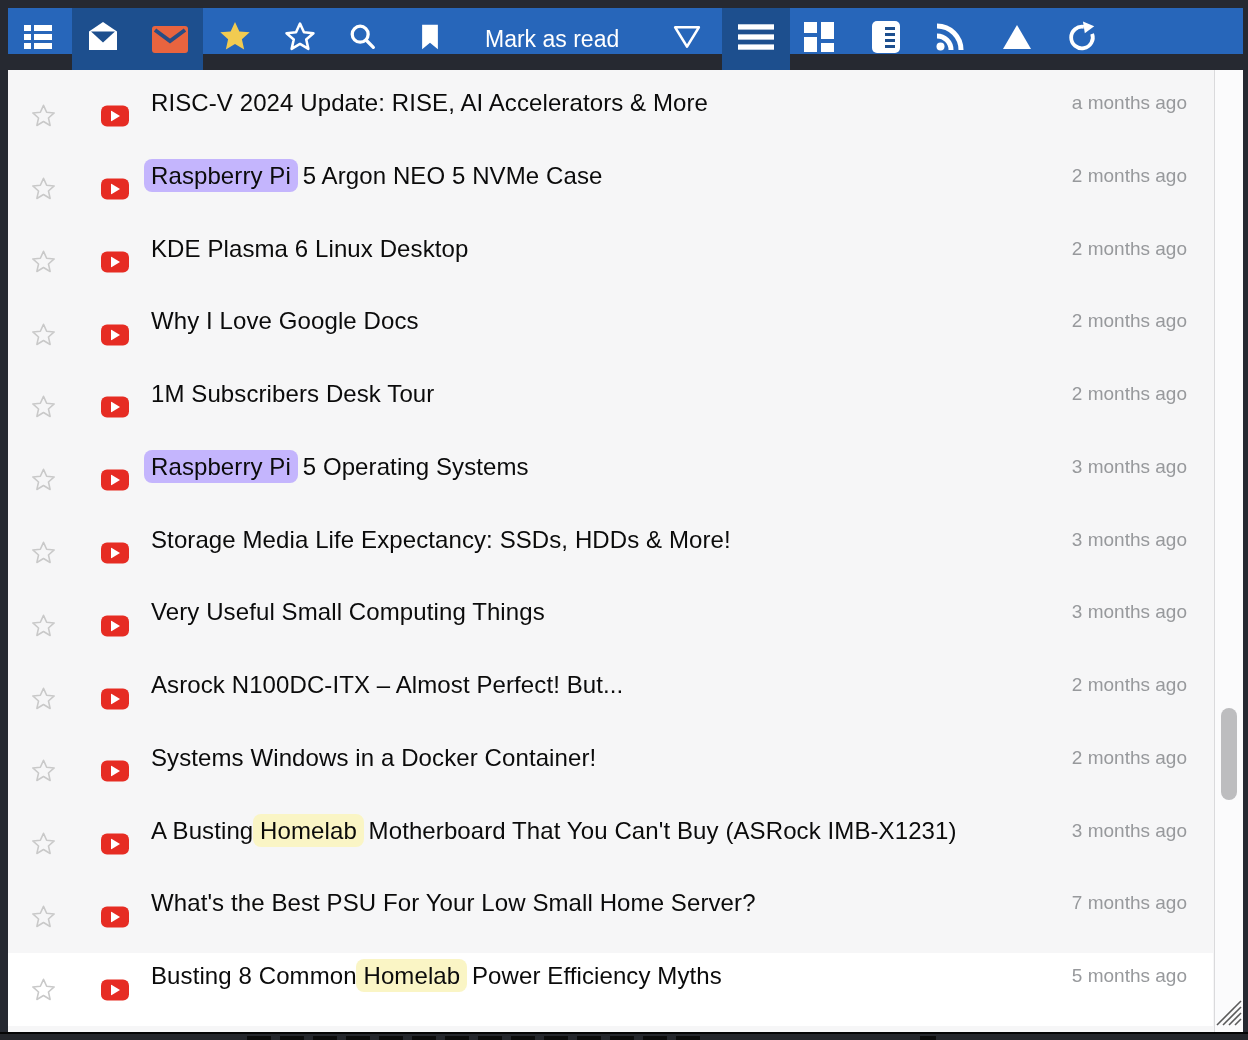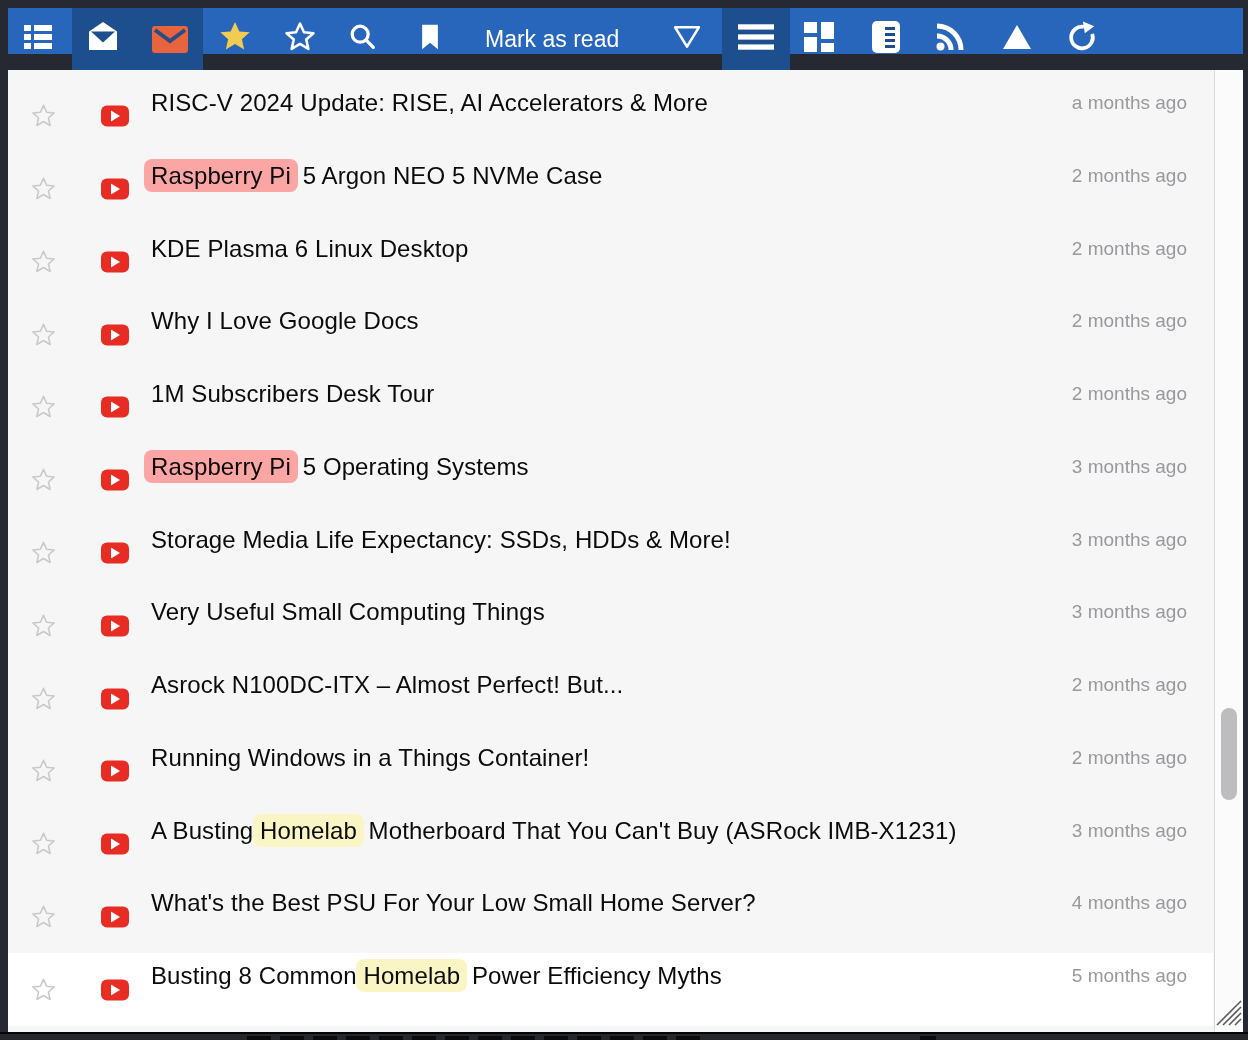--- a/index.html
+++ b/index.html
@@ -50,21 +50,21 @@
     display:flex;align-items:center;justify-content:center;
   }
   .title{
     position:absolute;left:143px;top:9px;font-size:24px;color:#0b0b0b;
     white-space:nowrap;letter-spacing:.1px;
   }
   .age{
     position:absolute;right:26px;top:12px;font-size:19px;color:#97999c;
     white-space:nowrap;
   }
-  .hl-bright{background:#fca5a5;border-radius:8px;padding:3px 7px;margin:8px -2px 0 -7px;}
+  .hl-bright{background:#c4b5fd;border-radius:8px;padding:3px 7px;margin:8px -2px 0 -7px;}
   .hl-pale{background:#faf5c5;border-radius:8px;padding:3px 7px;margin:17px -2px 0 -7px;}
   
   #scrolltrack{
     position:absolute;right:0;top:0;width:29px;height:962px;
     background:#fbfbfc;border-left:1px solid #dadadc;box-sizing:border-box;
   }
   #scroll-thumb{
     position:absolute;left:6px;top:638px;width:16px;height:92px;
     background:#bdbdbf;border-radius:8px;
   }
@@ -354,21 +354,21 @@
         <span class="star">
   <svg width="27" height="27" viewBox="0 0 24 24">
     <path d="M12 2.5l2.8 6.2 6.7.6-5.1 4.5 1.5 6.6-5.9-3.5-5.9 3.5 1.5-6.6L2.5 9.3l6.7-.6z" fill="none" stroke="#c9c9c9" stroke-width="1.4" stroke-linejoin="round"></path>
   </svg>
 </span>
         <span class="yt">
   <svg width="9" height="11" viewBox="0 0 9 11">
             <polygon points="0,0 9,5.5 0,11" fill="#ffffff"></polygon>
           </svg>
 </span>
-        <div class="title"><span>Running Windows in a Things Container!</span></div>
+        <div class="title"><span>Systems Windows in a Docker Container!</span></div>
         <div class="age">2 months ago</div>
       </div>
       <div class="row">
         <span class="star">
   <svg width="27" height="27" viewBox="0 0 24 24">
     <path d="M12 2.5l2.8 6.2 6.7.6-5.1 4.5 1.5 6.6-5.9-3.5-5.9 3.5 1.5-6.6L2.5 9.3l6.7-.6z" fill="none" stroke="#c9c9c9" stroke-width="1.4" stroke-linejoin="round"></path>
   </svg>
 </span>
         <span class="yt">
   <svg width="9" height="11" viewBox="0 0 9 11">
@@ -383,21 +383,21 @@
   <svg width="27" height="27" viewBox="0 0 24 24">
     <path d="M12 2.5l2.8 6.2 6.7.6-5.1 4.5 1.5 6.6-5.9-3.5-5.9 3.5 1.5-6.6L2.5 9.3l6.7-.6z" fill="none" stroke="#c9c9c9" stroke-width="1.4" stroke-linejoin="round"></path>
   </svg>
 </span>
         <span class="yt">
   <svg width="9" height="11" viewBox="0 0 9 11">
             <polygon points="0,0 9,5.5 0,11" fill="#ffffff"></polygon>
           </svg>
 </span>
         <div class="title"><span>What's the Best PSU For Your Low Small Home Server?</span></div>
-        <div class="age">4 months ago</div>
+        <div class="age">7 months ago</div>
       </div>
       <div class="row active">
         <span class="star">
   <svg width="27" height="27" viewBox="0 0 24 24">
     <path d="M12 2.5l2.8 6.2 6.7.6-5.1 4.5 1.5 6.6-5.9-3.5-5.9 3.5 1.5-6.6L2.5 9.3l6.7-.6z" fill="none" stroke="#c9c9c9" stroke-width="1.4" stroke-linejoin="round"></path>
   </svg>
 </span>
         <span class="yt">
   <svg width="9" height="11" viewBox="0 0 9 11">
             <polygon points="0,0 9,5.5 0,11" fill="#ffffff"></polygon>

